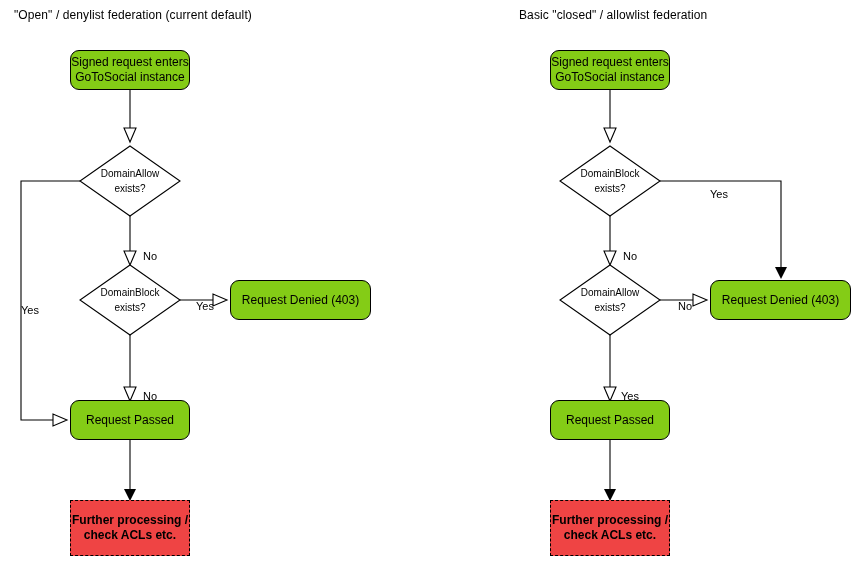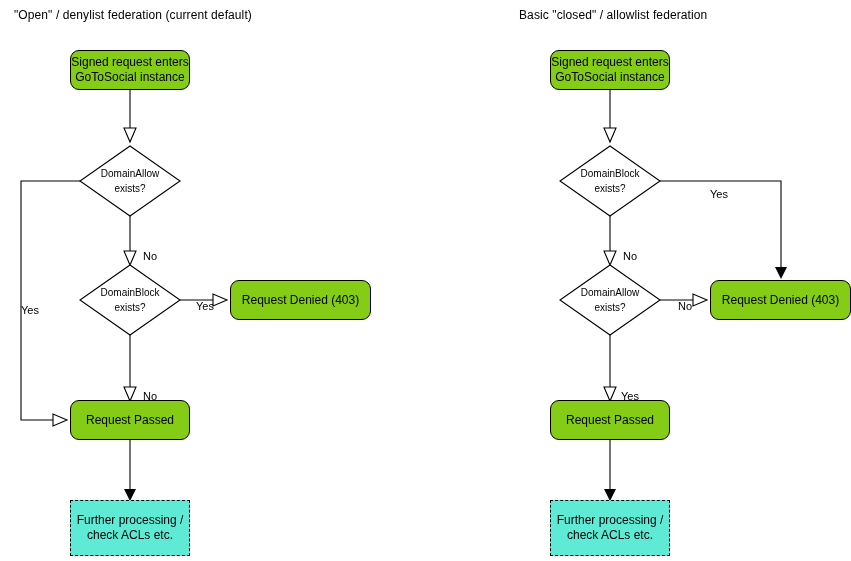--- a/index.html
+++ b/index.html
@@ -46,21 +46,22 @@
     color: #000000;
     background: #84cc16;
   }
   .node.rounded {
     border: 1.2px solid #000000;
     border-radius: 9px;
   }
   .node.dashed {
     border: 1.4px dashed #000000;
     border-radius: 0;
-    background: #5eead4;
+    background: #ef4444;
+    font-weight: bold;
   }
   .node-text { white-space: pre-line; display: block; }
 
   
   .diamond-wrap {
     position: absolute;
     width: 100px;
     height: 70px;
   }
   .diamond-wrap svg {

